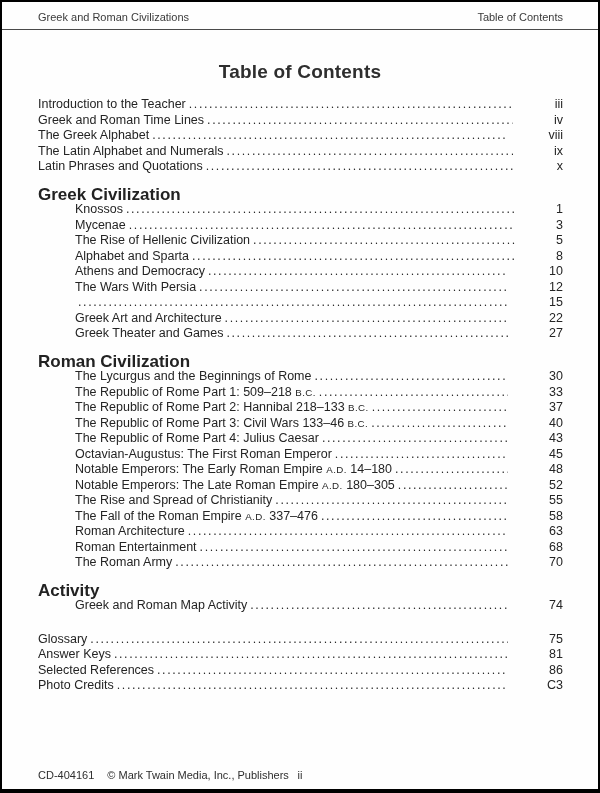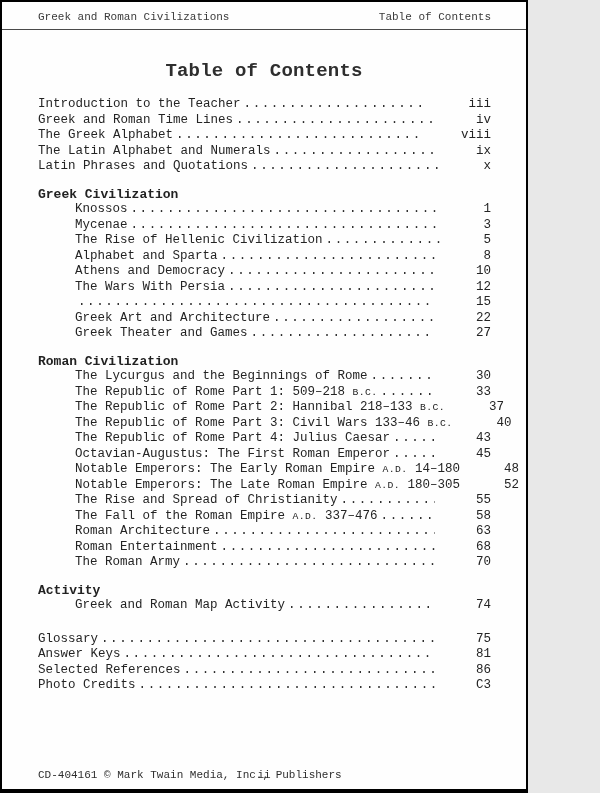--- a/index.html
+++ b/index.html
@@ -1,24 +1,24 @@
 <!DOCTYPE html>
 <html><head>
 <meta charset="utf-8">
 <style>
   html, body { margin: 0; padding: 0; background: #e8e8e8; }
   .page {
     position: relative;
-    width: 528px;
+    width: 600px;
     height: 793px;
     box-sizing: border-box;
     background: #fefefe;
     border: 2px solid #000;
     border-bottom-width: 4px;
-    font-family: Liberation Mono, monospace;
+    font-family: Liberation Sans, sans-serif;
     color: #222;
     overflow: hidden;
   }
   .header {
     display: flex;
     justify-content: space-between;
     padding: 9px 35px 5px 36px;
     font-size: 11px;
     line-height: 13px;
     color: #3a3a3a;
@@ -34,21 +34,21 @@
     letter-spacing: 0.2px;
   }
   .toc {
     padding: 0 35px 0 36px;
     font-size: 12.5px;
     line-height: 15.5px;
     color: #242424;
   }
   .toc-heading {
     font-weight: bold;
-    font-size: 13px;
+    font-size: 17px;
     margin-top: 12px;
     color: #222;
   }
   .toc-row { display: flex; align-items: baseline; }
   .toc-row.indent { padding-left: 37px; }
   .toc-label { white-space: nowrap; }
   .toc-dots {
     flex: 1;
     overflow: hidden;
     white-space: nowrap;
@@ -66,21 +66,21 @@
     position: absolute;
     left: 0;
     bottom: 7px;
     width: 100%;
     height: 14px;
     font-size: 11px;
     line-height: 13px;
     color: #2e2e2e;
   }
   .footer-left { position: absolute; left: 36px; bottom: 0; }
-  .footer-code { }
+  .footer-code { margin-right: 10px; }
   .footer-center { position: absolute; left: 50%; transform: translateX(-50%); bottom: 0; }
 </style>
 </head>
 <body>
 
 <div class="page">
   <div class="header">
     <span>Greek and Roman Civilizations</span>
     <span>Table of Contents</span>
   </div>

